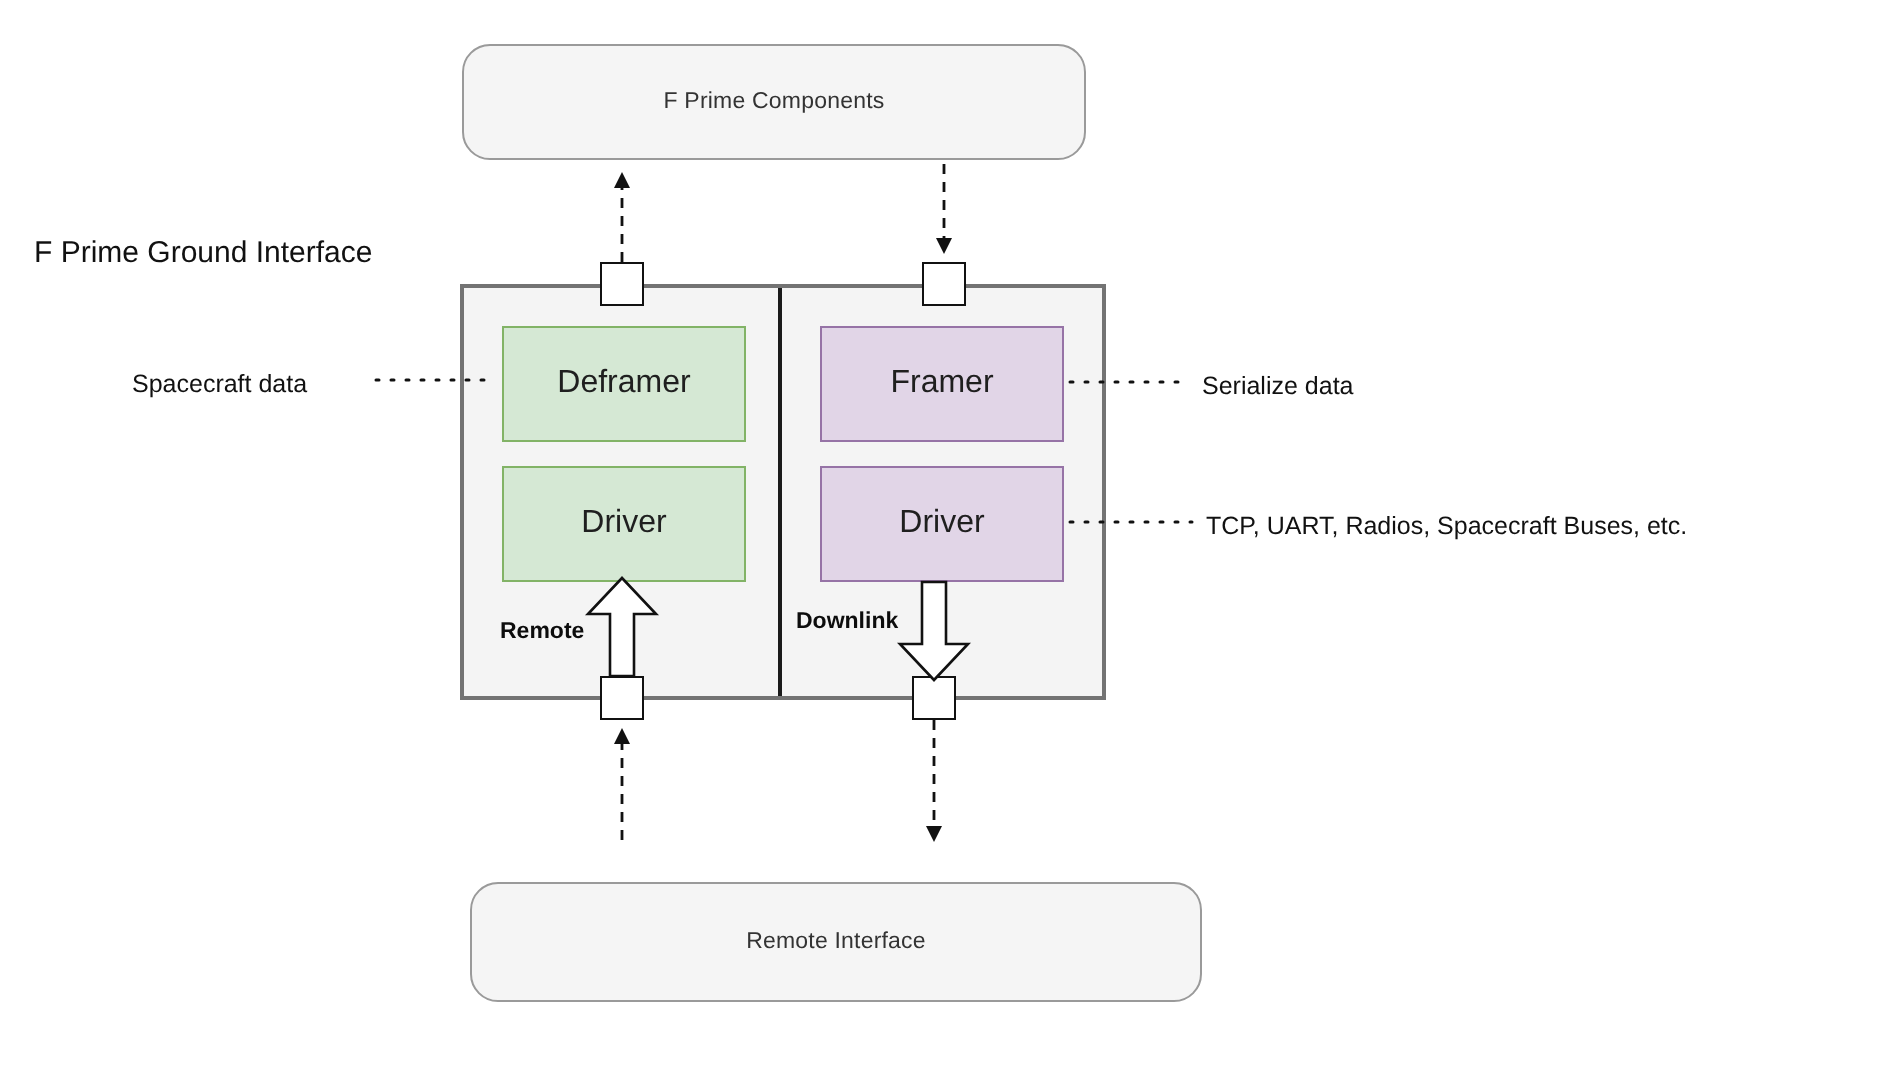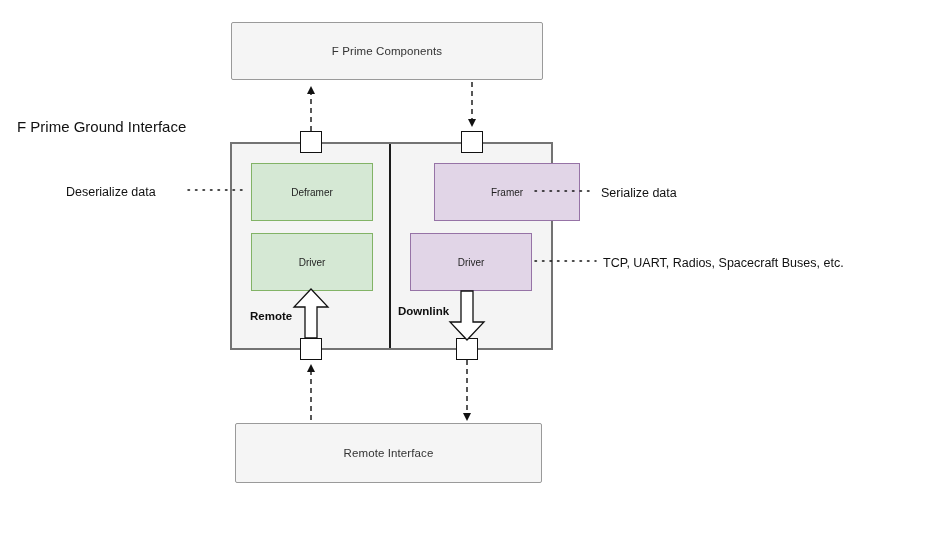--- a/index.html
+++ b/index.html
@@ -20,21 +20,21 @@
     background: #ffffff;
   }
 
   
   .abs { position: absolute; box-sizing: border-box; }
 
   
   .rbox {
     background: #f5f5f5;
     border: 1px solid #9a9a9a;
-    border-radius: 2px;
+    border-radius: 14px;
     display: flex;
     align-items: center;
     justify-content: center;
     font-size: 11.5px;
     color: #333333;
     letter-spacing: .1px;
   }
 
   
   .ground-container {
@@ -44,21 +44,21 @@
   .ground-divider {
     background: #1a1a1a;
     width: 2px;
   }
 
   
   .cbox {
     display: flex;
     align-items: center;
     justify-content: center;
-    font-size: 10px;
+    font-size: 16px;
     color: #1f1f1f;
     border-width: 1px;
     border-style: solid;
   }
   .cbox.green { background: #d5e8d4; border-color: #82b366; }
   .cbox.purple { background: #e1d5e7; border-color: #9673a6; }
 
   
   .port {
     background: #ffffff;
@@ -108,39 +108,39 @@
   <div class="abs ground-divider" style="left:389px; top:144px; height:204px;"></div>
 
   <div class="abs cbox green" style="left:251px; top:163px; width:122px; height:58px;">
     <span>Deframer</span>
   </div>
 
   <div class="abs cbox green" style="left:251px; top:233px; width:122px; height:58px;">
     <span>Driver</span>
   </div>
 
-  <div class="abs cbox purple" style="left:410px; top:163px; width:146px; height:58px;margin-left:24px;">
+  <div class="abs cbox purple" style="left:410px; top:163px; width:122px; height:58px;">
     <span>Framer</span>
   </div>
 
   <div class="abs cbox purple" style="left:410px; top:233px; width:122px; height:58px;">
     <span>Driver</span>
   </div>
 
   <div class="abs flow-label" style="left:250px; top:310px;">Remote</div>
 
   <div class="abs flow-label" style="left:398px; top:305px;text-align:right;">Downlink</div>
 
-  <div class="abs side-label" style="left:66px; top:185px;">Deserialize data</div>
+  <div class="abs side-label" style="left:66px; top:185px;">Spacecraft data</div>
 
   <div class="abs side-label" style="left:601px; top:186px;">Serialize data</div>
 
   <div class="abs side-label" style="left:603px; top:256px;">TCP, UART, Radios, Spacecraft Buses, etc.</div>
 
-  <div class="abs rbox" style="left:235px; top:423px; width:307px; height:60px;">
+  <div class="abs rbox" style="left:235px; top:441px; width:366px; height:60px;">
     <span>Remote Interface</span>
   </div>
 
   <div class="abs port" style="left:300px; top:131px;"></div>
   <div class="abs port" style="left:461px; top:131px;"></div>
   <div class="abs port" style="left:300px; top:338px;"></div>
   <div class="abs port" style="left:456px; top:338px;"></div>
 
   <svg class="overlay" viewBox="0 0 942 542">
     <defs>

